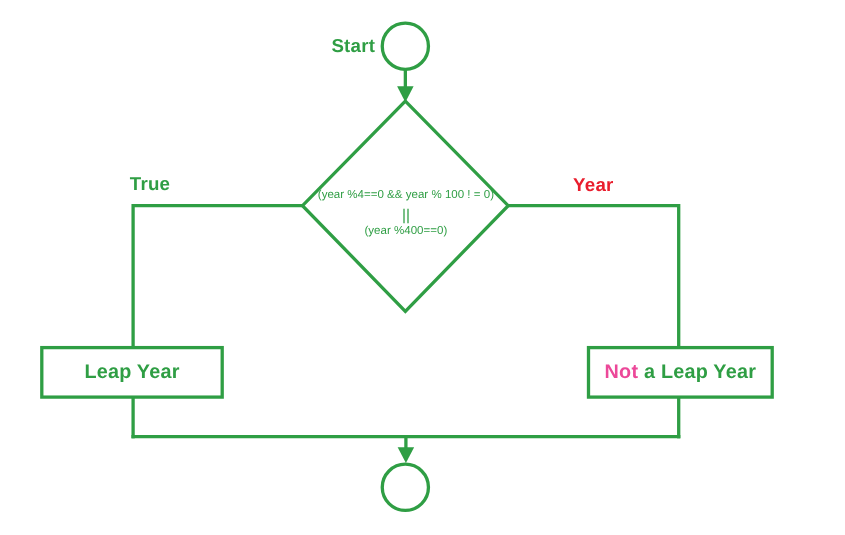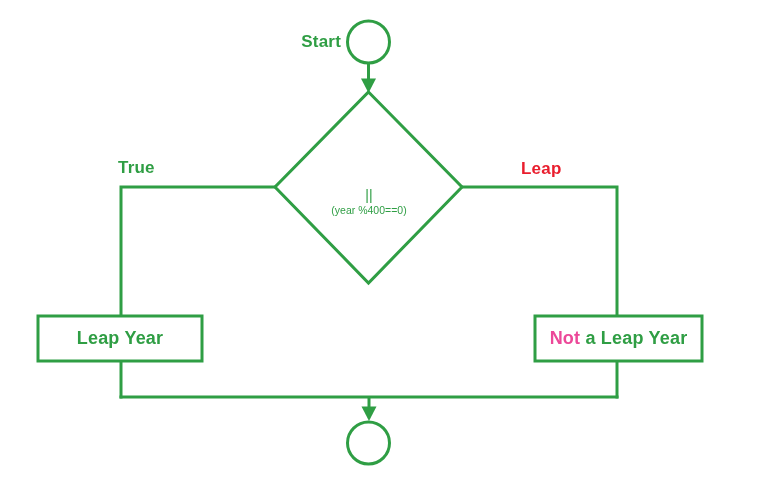--- a/index.html
+++ b/index.html
@@ -86,25 +86,26 @@
     <line x1="119.5" y1="397" x2="618.5" y2="397" stroke="#2f9e44" stroke-width="3"></line>
 
     <line x1="369" y1="397" x2="369" y2="409" stroke="#2f9e44" stroke-width="3"></line>
     <polygon points="369,421 361.5,406.5 376.5,406.5" fill="#2f9e44"></polygon>
 
     <circle cx="368.5" cy="443" r="21" fill="#ffffff" stroke="#2f9e44" stroke-width="3"></circle>
   </svg>
 
   <div class="lbl right" style="left:241px; top:31px; width:100px;">Start</div>
 
+  <div class="cond" style="left:269px; top:171px; width:200px;">(year %4==0 &amp;&amp; year % 100 ! = 0)</div>
   <div class="cond op" style="left:269px; top:187px; width:200px;">||</div>
   <div class="cond" style="left:269px; top:204px; width:200px;">(year %400==0)</div>
 
   <div class="lbl center" style="left:118px; top:157px; width:100px;">True</div>
-  <div class="lbl center false-lbl" style="left:521px; top:158px; width:100px;">Leap</div>
+  <div class="lbl center false-lbl" style="left:521px; top:158px; width:100px;">Year</div>
 
   <div class="box-text" style="left:38px; top:316px; width:164px; height:45px;">
     <span>Leap Year</span>
   </div>
 
   <div class="box-text" style="left:535px; top:316px; width:167px; height:45px;">
     <span class="not">Not</span><span> a Leap Year</span>
   </div>
 
 

